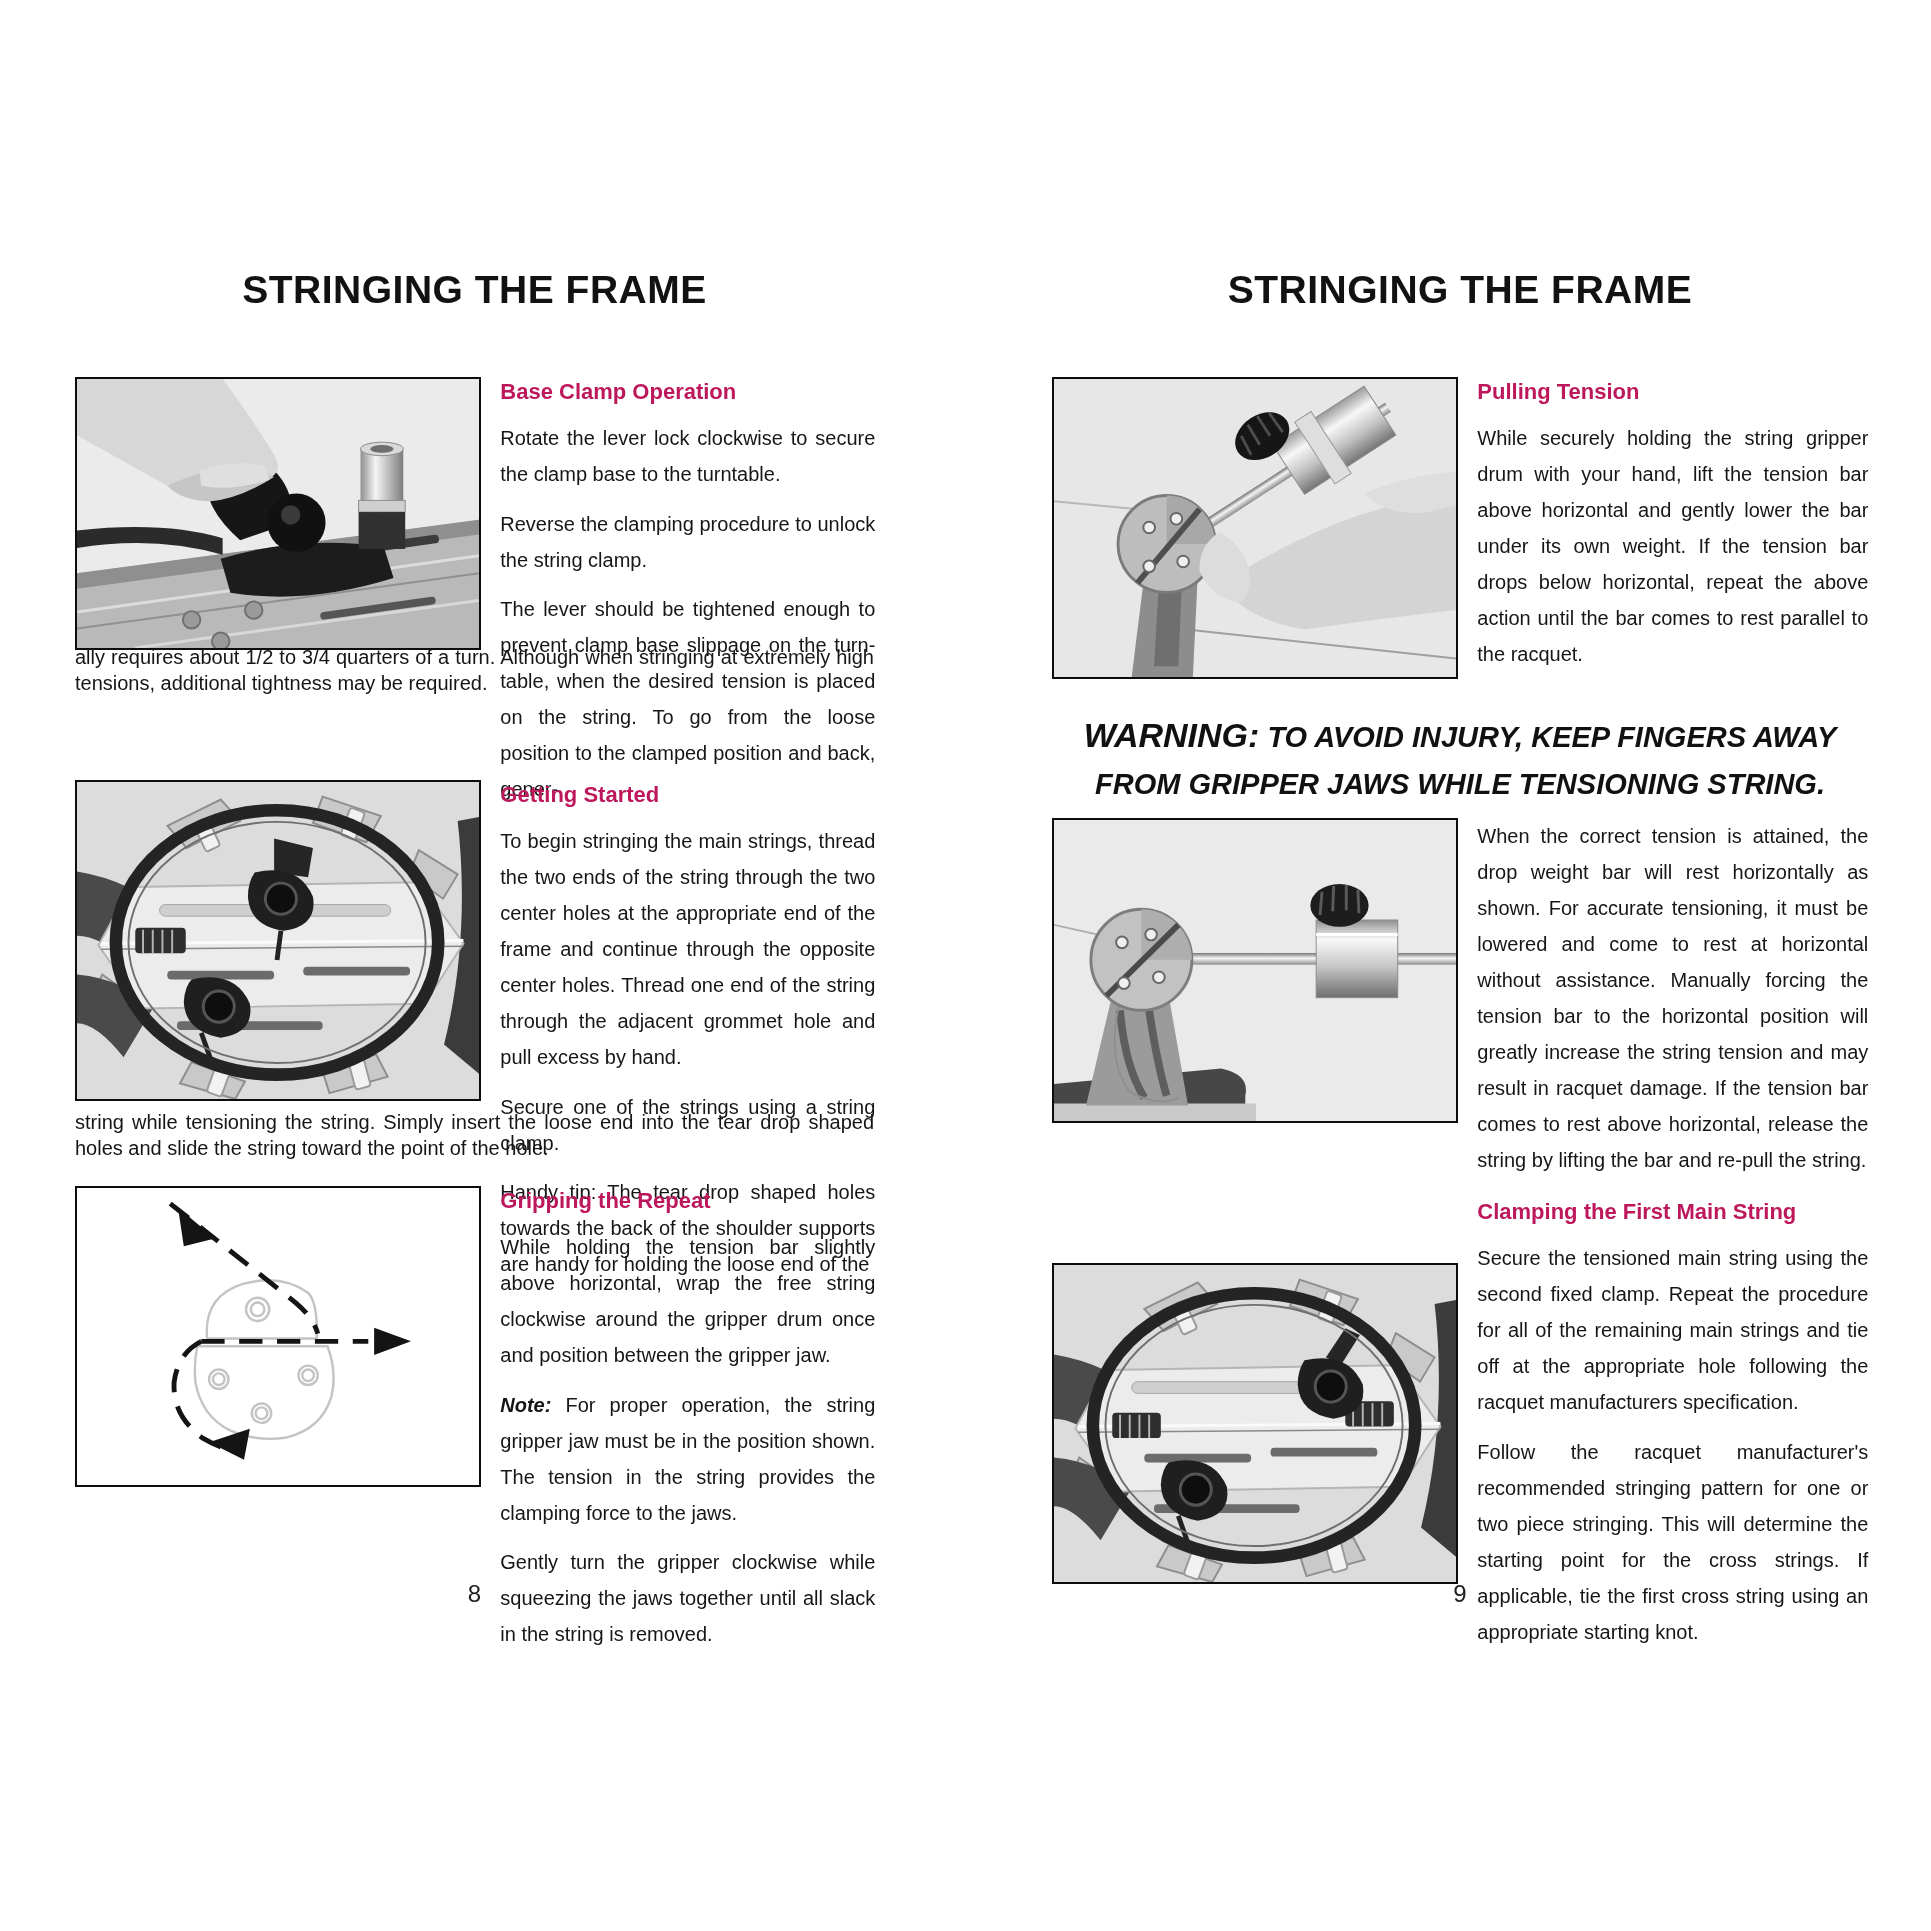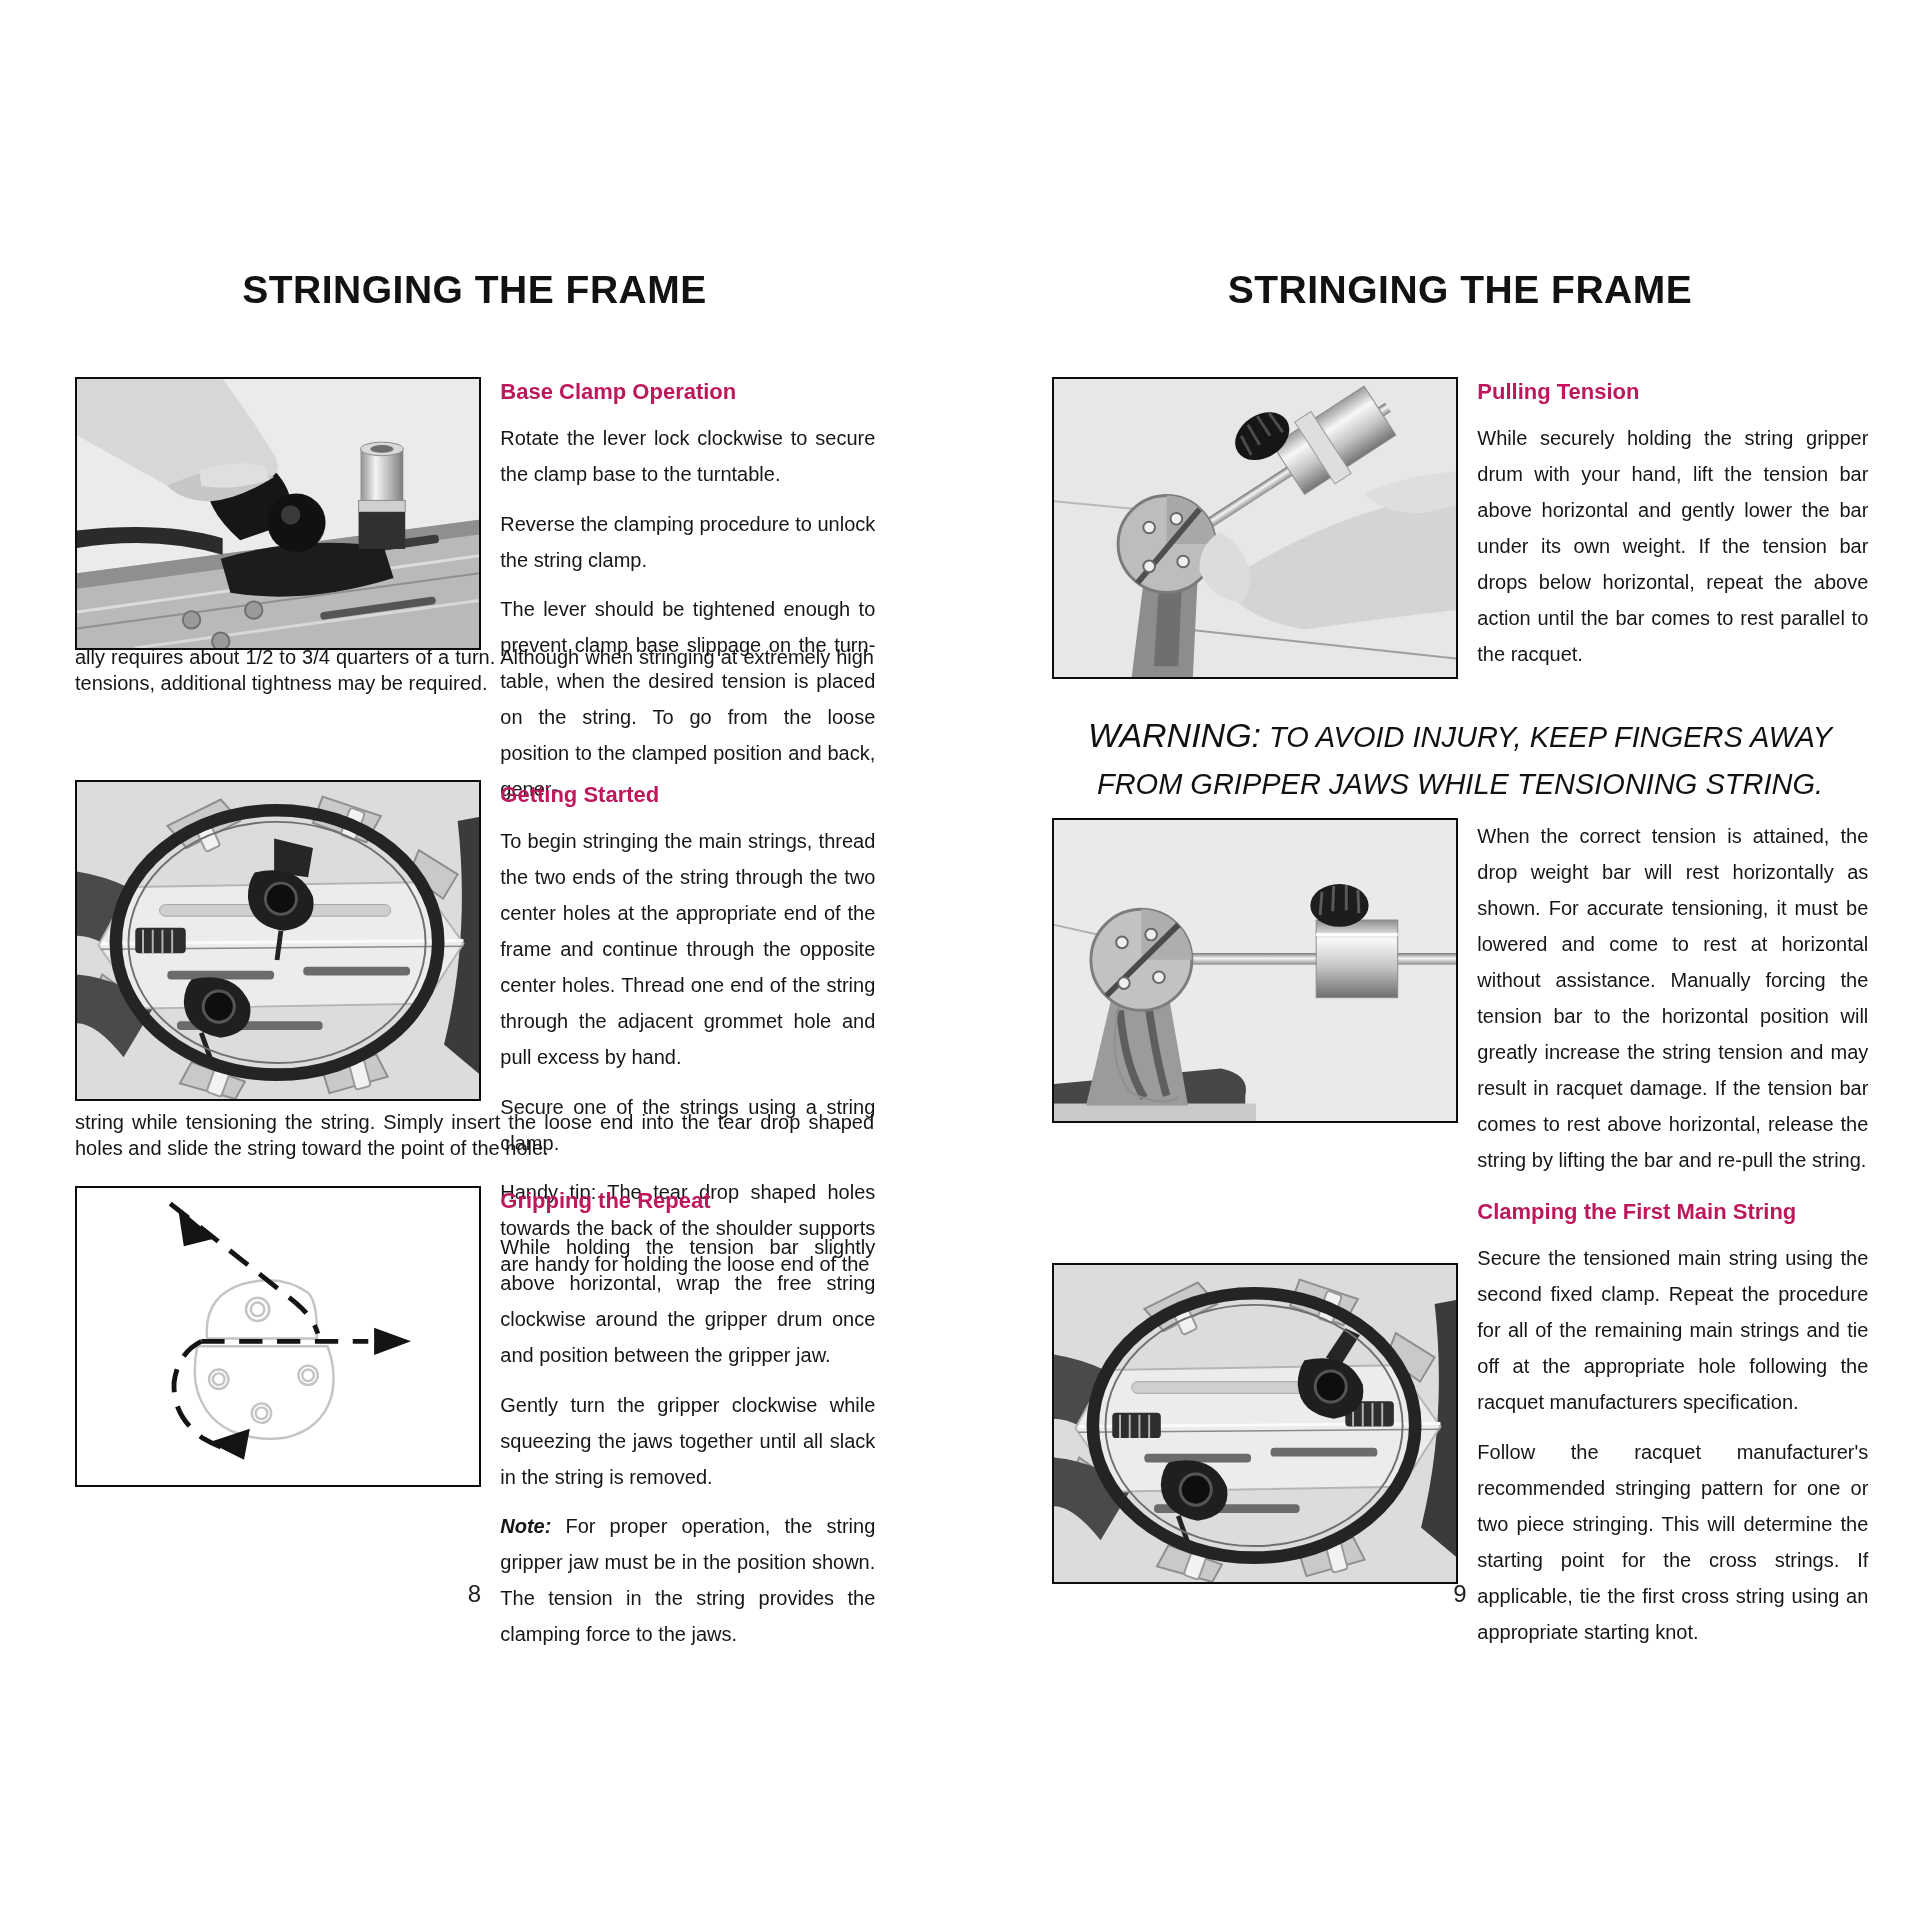--- a/index.html
+++ b/index.html
@@ -12,21 +12,21 @@
           letter-spacing:0.5px;color:#121212;}
   .row{position:absolute;left:0;display:flex;gap:19.3px;align-items:flex-start;}
   .fig{flex:0 0 406px;width:406px;border:2.9px solid #0d0d0d;box-sizing:border-box;background:#fff;}
   .fig svg{display:block;width:100%;height:100%;}
   .tcol{width:375px;}
   .page-r .tcol{width:391px;}
   h3{font-size:22px;font-weight:bold;margin:1.9px 0 15.4px 0;color:#be185d;}
   p{font-size:20px;line-height:36px;margin:0 0 13.5px 0;text-align:justify;}
   p:last-child{margin-bottom:0;}
   .cont{position:absolute;left:0;width:100%;font-size:20px;line-height:26px;text-align:justify;}
-  .warning{position:absolute;left:0;width:100%;text-align:center;font-weight:normal;font-style:italic;
+  .warning{position:absolute;left:0;width:100%;text-align:center;font-weight:bold;font-style:italic;
            line-height:43px;color:#111;}
   .warning .w-big{font-size:34px;}
   .warning .w-rest{font-size:29px;}
   .pageno{position:absolute;left:0;width:100%;text-align:center;font-size:24px;color:#222;}
 </style>
 </head>
 <body>
 
 <div class="canvas">
 
@@ -156,22 +156,22 @@
             <path d="M128,158 Q104,170 100,200 Q98,235 130,258 Q150,270 168,271"></path>
           </g>
           <polygon points="104,20 142,52 110,60" fill="#141414"></polygon>
           <polygon points="344,158 306,144 306,172" fill="#141414"></polygon>
           <polygon points="136,262 178,248 172,280" fill="#141414"></polygon>
         </svg>
       </div>
       <div class="tcol">
         <h3>Gripping the Repeat</h3>
         <p>While holding the tension bar slightly above horizontal, wrap the free string clockwise around the gripper drum once and position between the gripper jaw.</p>
+        <p><b><i>Note:</i></b><span> For proper operation, the string gripper jaw must be in the position shown. The tension in the string provides the clamping force to the jaws.</span></p>
         <p>Gently turn the gripper clockwise while squeezing the jaws together until all slack in the string is removed.</p>
-        <p><b><i>Note:</i></b><span> For proper operation, the string gripper jaw must be in the position shown. The tension in the string provides the clamping force to the jaws.</span></p>
       </div>
     </div>
 
     <div class="pageno" style="top:1580px;">8</div>
   </div>
 
   <div class="page page-r">
     <div class="ptitle" style="top:268px;">STRINGING THE FRAME</div>
 
     <div class="row" style="top:377px;">

